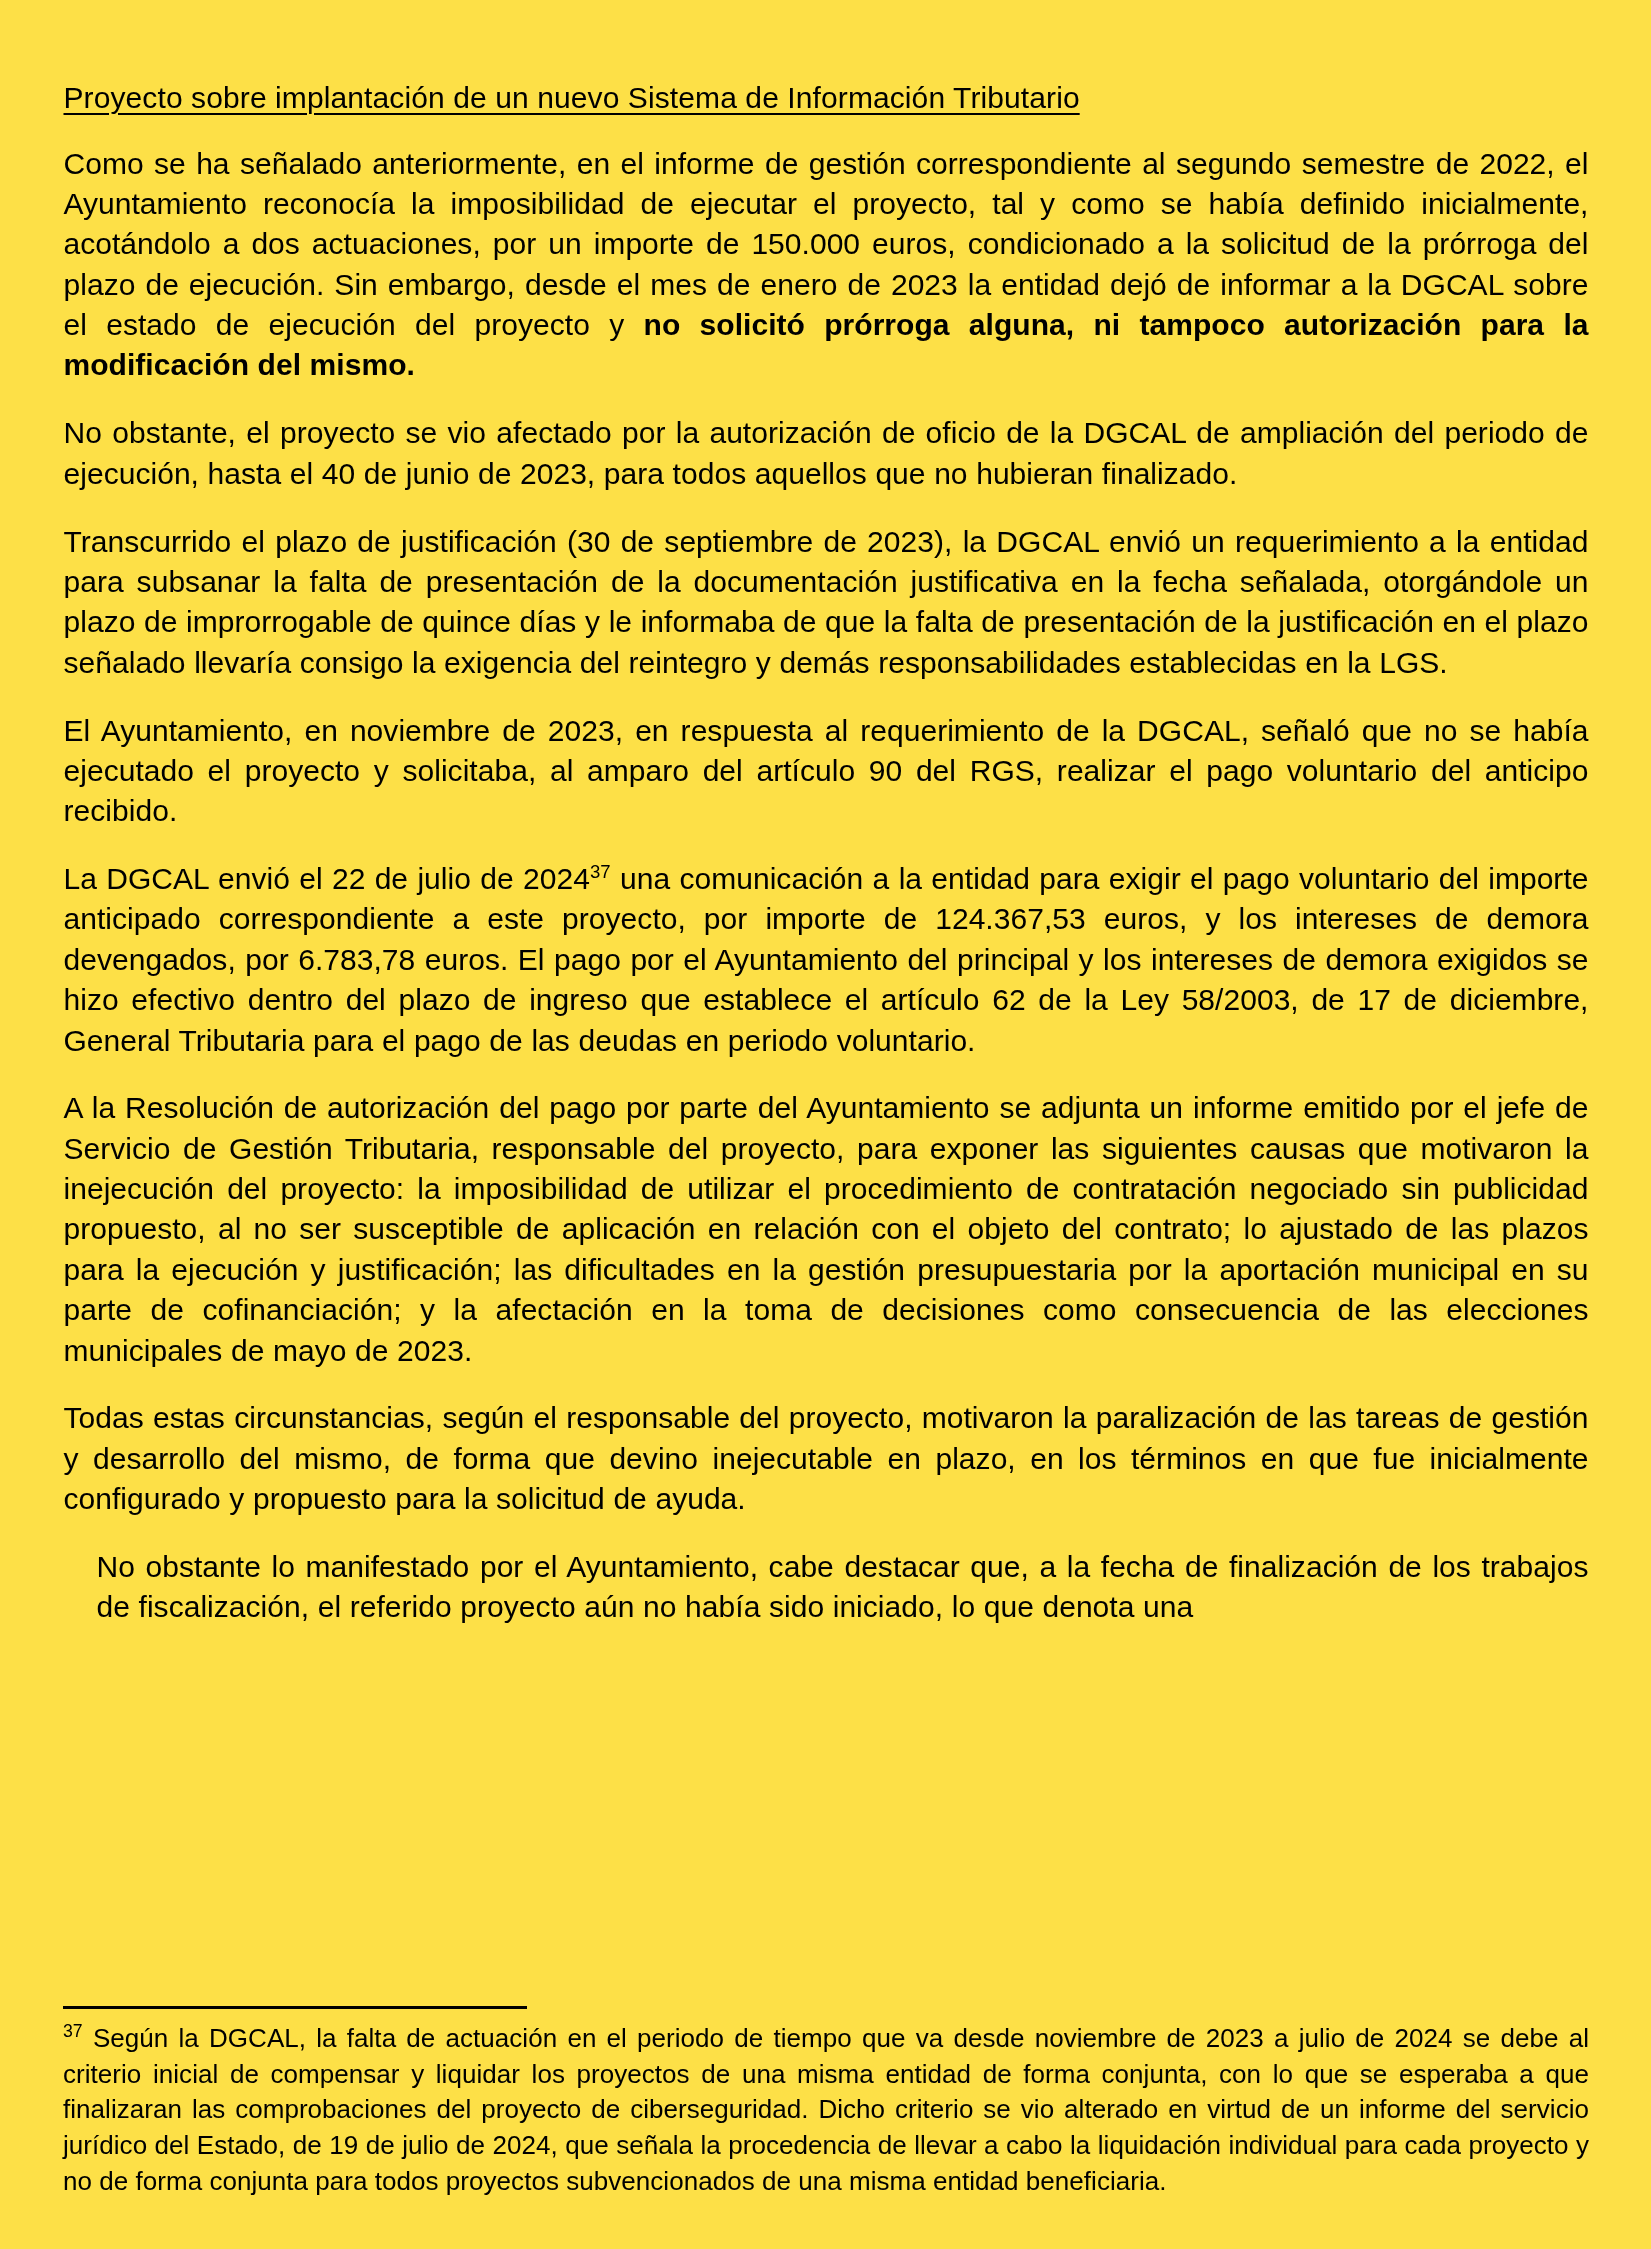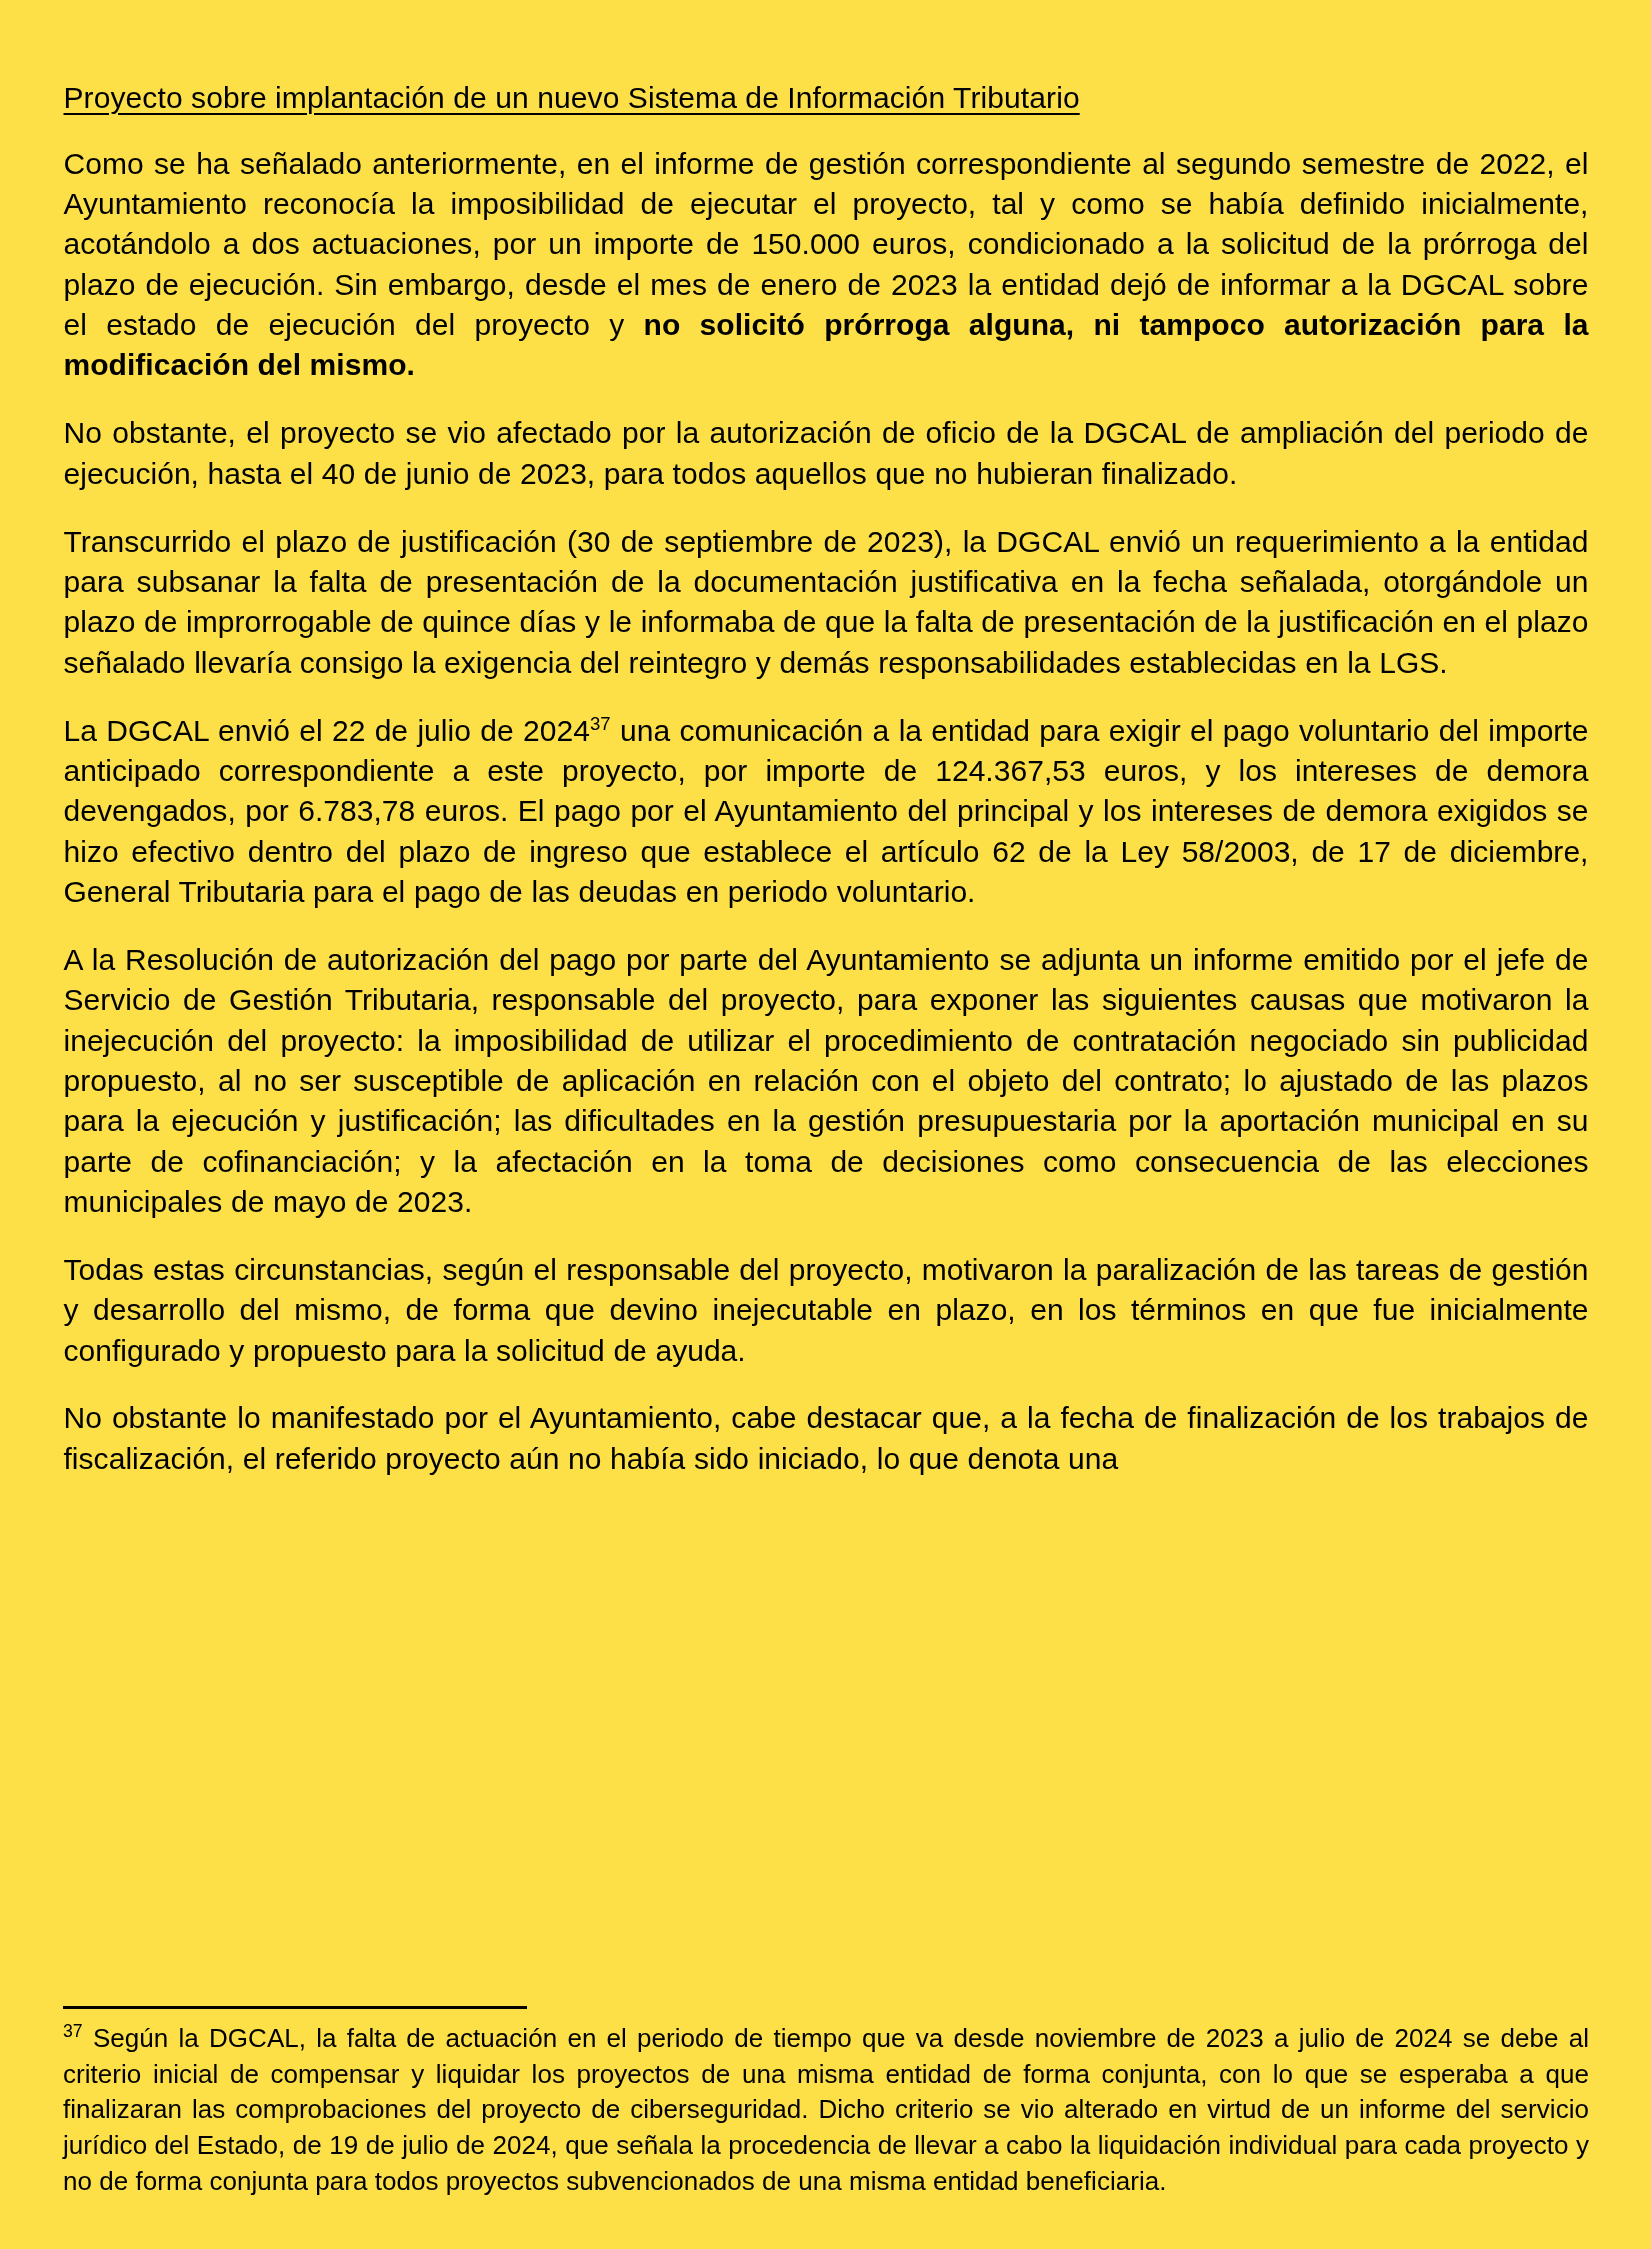--- a/index.html
+++ b/index.html
@@ -40,20 +40,21 @@
     line-height: 1.345;
     text-align: justify;
     text-justify: inter-word;
     margin: 0 0 27.6px 0;
     letter-spacing: 0.04px;
     word-spacing: 0.2px;
     hyphens: none;
   }
   p.para:last-of-type {
     margin-bottom: 0;
+    margin-left: 33px;
   }
   b, strong {
     font-weight: 700;
   }
   sup {
     font-size: 0.62em;
     vertical-align: super;
     line-height: 0;
   }
   .footnote-area {
@@ -88,20 +89,21 @@
   <div class="content">
 
     <h1 class="doc-heading">Proyecto sobre implantación de un nuevo Sistema de Información Tributario</h1>
 
     <p class="para"><span>Como se ha señalado anteriormente, en el informe de gestión correspondiente al segundo semestre de 2022, el Ayuntamiento reconocía la imposibilidad de ejecutar el proyecto, tal y como se había definido inicialmente, acotándolo a dos actuaciones, por un importe de 150.000 euros, condicionado a la solicitud de la prórroga del plazo de ejecución. Sin embargo, desde el mes de enero de 2023 la entidad dejó de informar a la DGCAL sobre el estado de ejecución del proyecto y </span><b>no solicitó prórroga alguna, ni tampoco autorización para la modificación del mismo.</b></p>
 
     <p class="para">No obstante, el proyecto se vio afectado por la autorización de oficio de la DGCAL de ampliación del periodo de ejecución, hasta el 40 de junio de 2023, para todos aquellos que no hubieran finalizado.</p>
 
     <p class="para">Transcurrido el plazo de justificación (30 de septiembre de 2023), la DGCAL envió un requerimiento a la entidad para subsanar la falta de presentación de la documentación justificativa en la fecha señalada, otorgándole un plazo de improrrogable de quince días y le informaba de que la falta de presentación de la justificación en el plazo señalado llevaría consigo la exigencia del reintegro y demás responsabilidades establecidas en la LGS.</p>
 
+    <p class="para">El Ayuntamiento, en noviembre de 2023, en respuesta al requerimiento de la DGCAL, señaló que no se había ejecutado el proyecto y solicitaba, al amparo del artículo 90 del RGS, realizar el pago voluntario del anticipo recibido.</p>
 
     <p class="para"><span>La DGCAL envió el 22 de julio de 2024</span><sup>37</sup><span> una comunicación a la entidad para exigir el pago voluntario del importe anticipado correspondiente a este proyecto, por importe de 124.367,53 euros, y los intereses de demora devengados, por 6.783,78 euros. El pago por el Ayuntamiento del principal y los intereses de demora exigidos se hizo efectivo dentro del plazo de ingreso que establece el artículo 62 de la Ley 58/2003, de 17 de diciembre, General Tributaria para el pago de las deudas en periodo voluntario.</span></p>
 
     <p class="para">A la Resolución de autorización del pago por parte del Ayuntamiento se adjunta un informe emitido por el jefe de Servicio de Gestión Tributaria, responsable del proyecto, para exponer las siguientes causas que motivaron la inejecución del proyecto: la imposibilidad de utilizar el procedimiento de contratación negociado sin publicidad propuesto, al no ser susceptible de aplicación en relación con el objeto del contrato; lo ajustado de las plazos para la ejecución y justificación; las dificultades en la gestión presupuestaria por la aportación municipal en su parte de cofinanciación; y la afectación en la toma de decisiones como consecuencia de las elecciones municipales de mayo de 2023.</p>
 
     <p class="para">Todas estas circunstancias, según el responsable del proyecto, motivaron la paralización de las tareas de gestión y desarrollo del mismo, de forma que devino inejecutable en plazo, en los términos en que fue inicialmente configurado y propuesto para la solicitud de ayuda.</p>
 
     <p class="para">No obstante lo manifestado por el Ayuntamiento, cabe destacar que, a la fecha de finalización de los trabajos de fiscalización, el referido proyecto aún no había sido iniciado, lo que denota una</p>
 
   </div>

